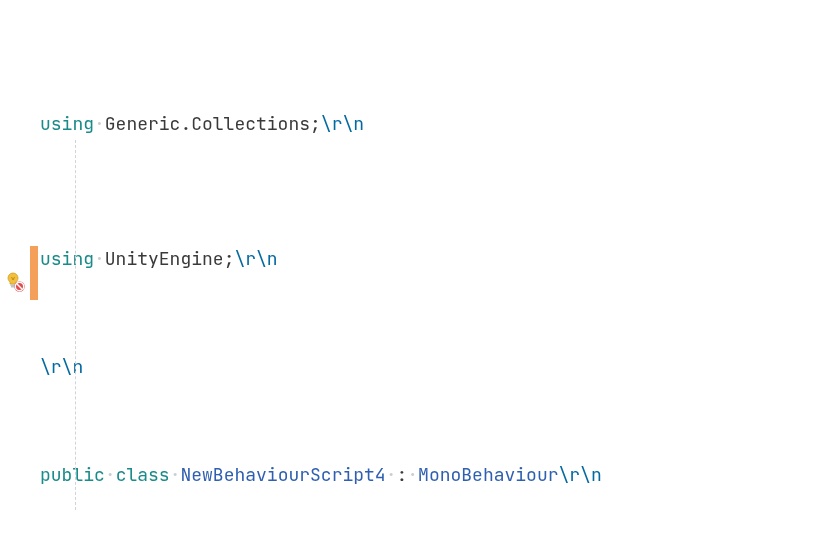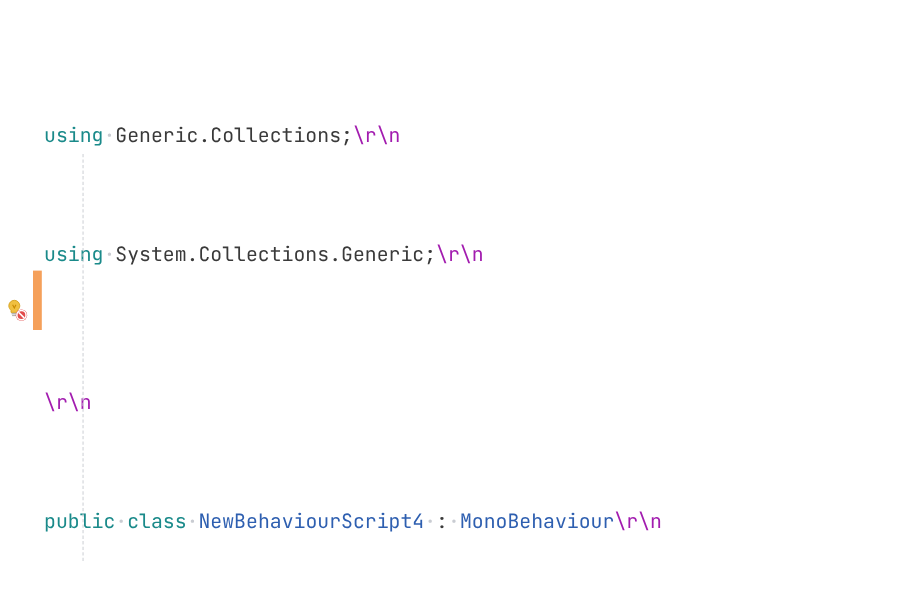--- a/index.html
+++ b/index.html
@@ -43,21 +43,21 @@
     justify-content: center;
   }
   .code {
     padding-top: 2px;
     white-space: pre;
     position: relative;
   }
   .line { height: 27px; display: block; }
   .kw { color: #1a8a8a; margin-top: 44px; }
   .type { color: #2e5fb0; }
-  .ws { color: #a21caf; text-align: center; }
+  .ws { color: #0369a1; text-align: center; }
   .txt { color: #3a3a3a; }
   .punct { color: #3a3a3a; }
   .dot { color: #c9ccd2; }
   .guide {
     position: absolute;
     top: 0;
     border-left: 1px dashed #d0d3d8;
     height: 100%;
   }
   .guide1 { left: 35px; }
@@ -78,22 +78,22 @@
         <circle cx="15.5" cy="15.5" r="4.2" fill="none" stroke="#ffffff" stroke-width="1.4"></circle>
         <line x1="12.8" y1="12.8" x2="18.2" y2="18.2" stroke="#ffffff" stroke-width="1.4"></line>
       </svg>
     </div>
   </div>
   <div class="code">
     <div class="guide guide1" style="top:140px;height:370px;"></div>
 
     <span class="line"><span class="kw">using</span><span class="dot">·</span><span class="txt">Generic.Collections</span><span class="punct">;</span><span class="ws">\r\n</span></span>
 
-    <span class="line"><span class="kw">using</span><span class="dot">·</span><span class="txt">System.Collections.Generic</span><span class="punct">;</span><span class="ws">\r\n</span></span>
 
+    <span class="line"><span class="kw">using</span><span class="dot">·</span><span class="txt">UnityEngine</span><span class="punct">;</span><span class="ws">\r\n</span></span>
 
     <span class="line"><span class="ws">\r\n</span></span>
 
     <span class="line"><span class="kw">public</span><span class="dot">·</span><span class="kw">class</span><span class="dot">·</span><span class="type">NewBehaviourScript4</span><span class="dot">·</span><span class="punct">:</span><span class="dot">·</span><span class="type">MonoBehaviour</span><span class="ws">\r\n</span></span>
 
     
 
     
 
     

